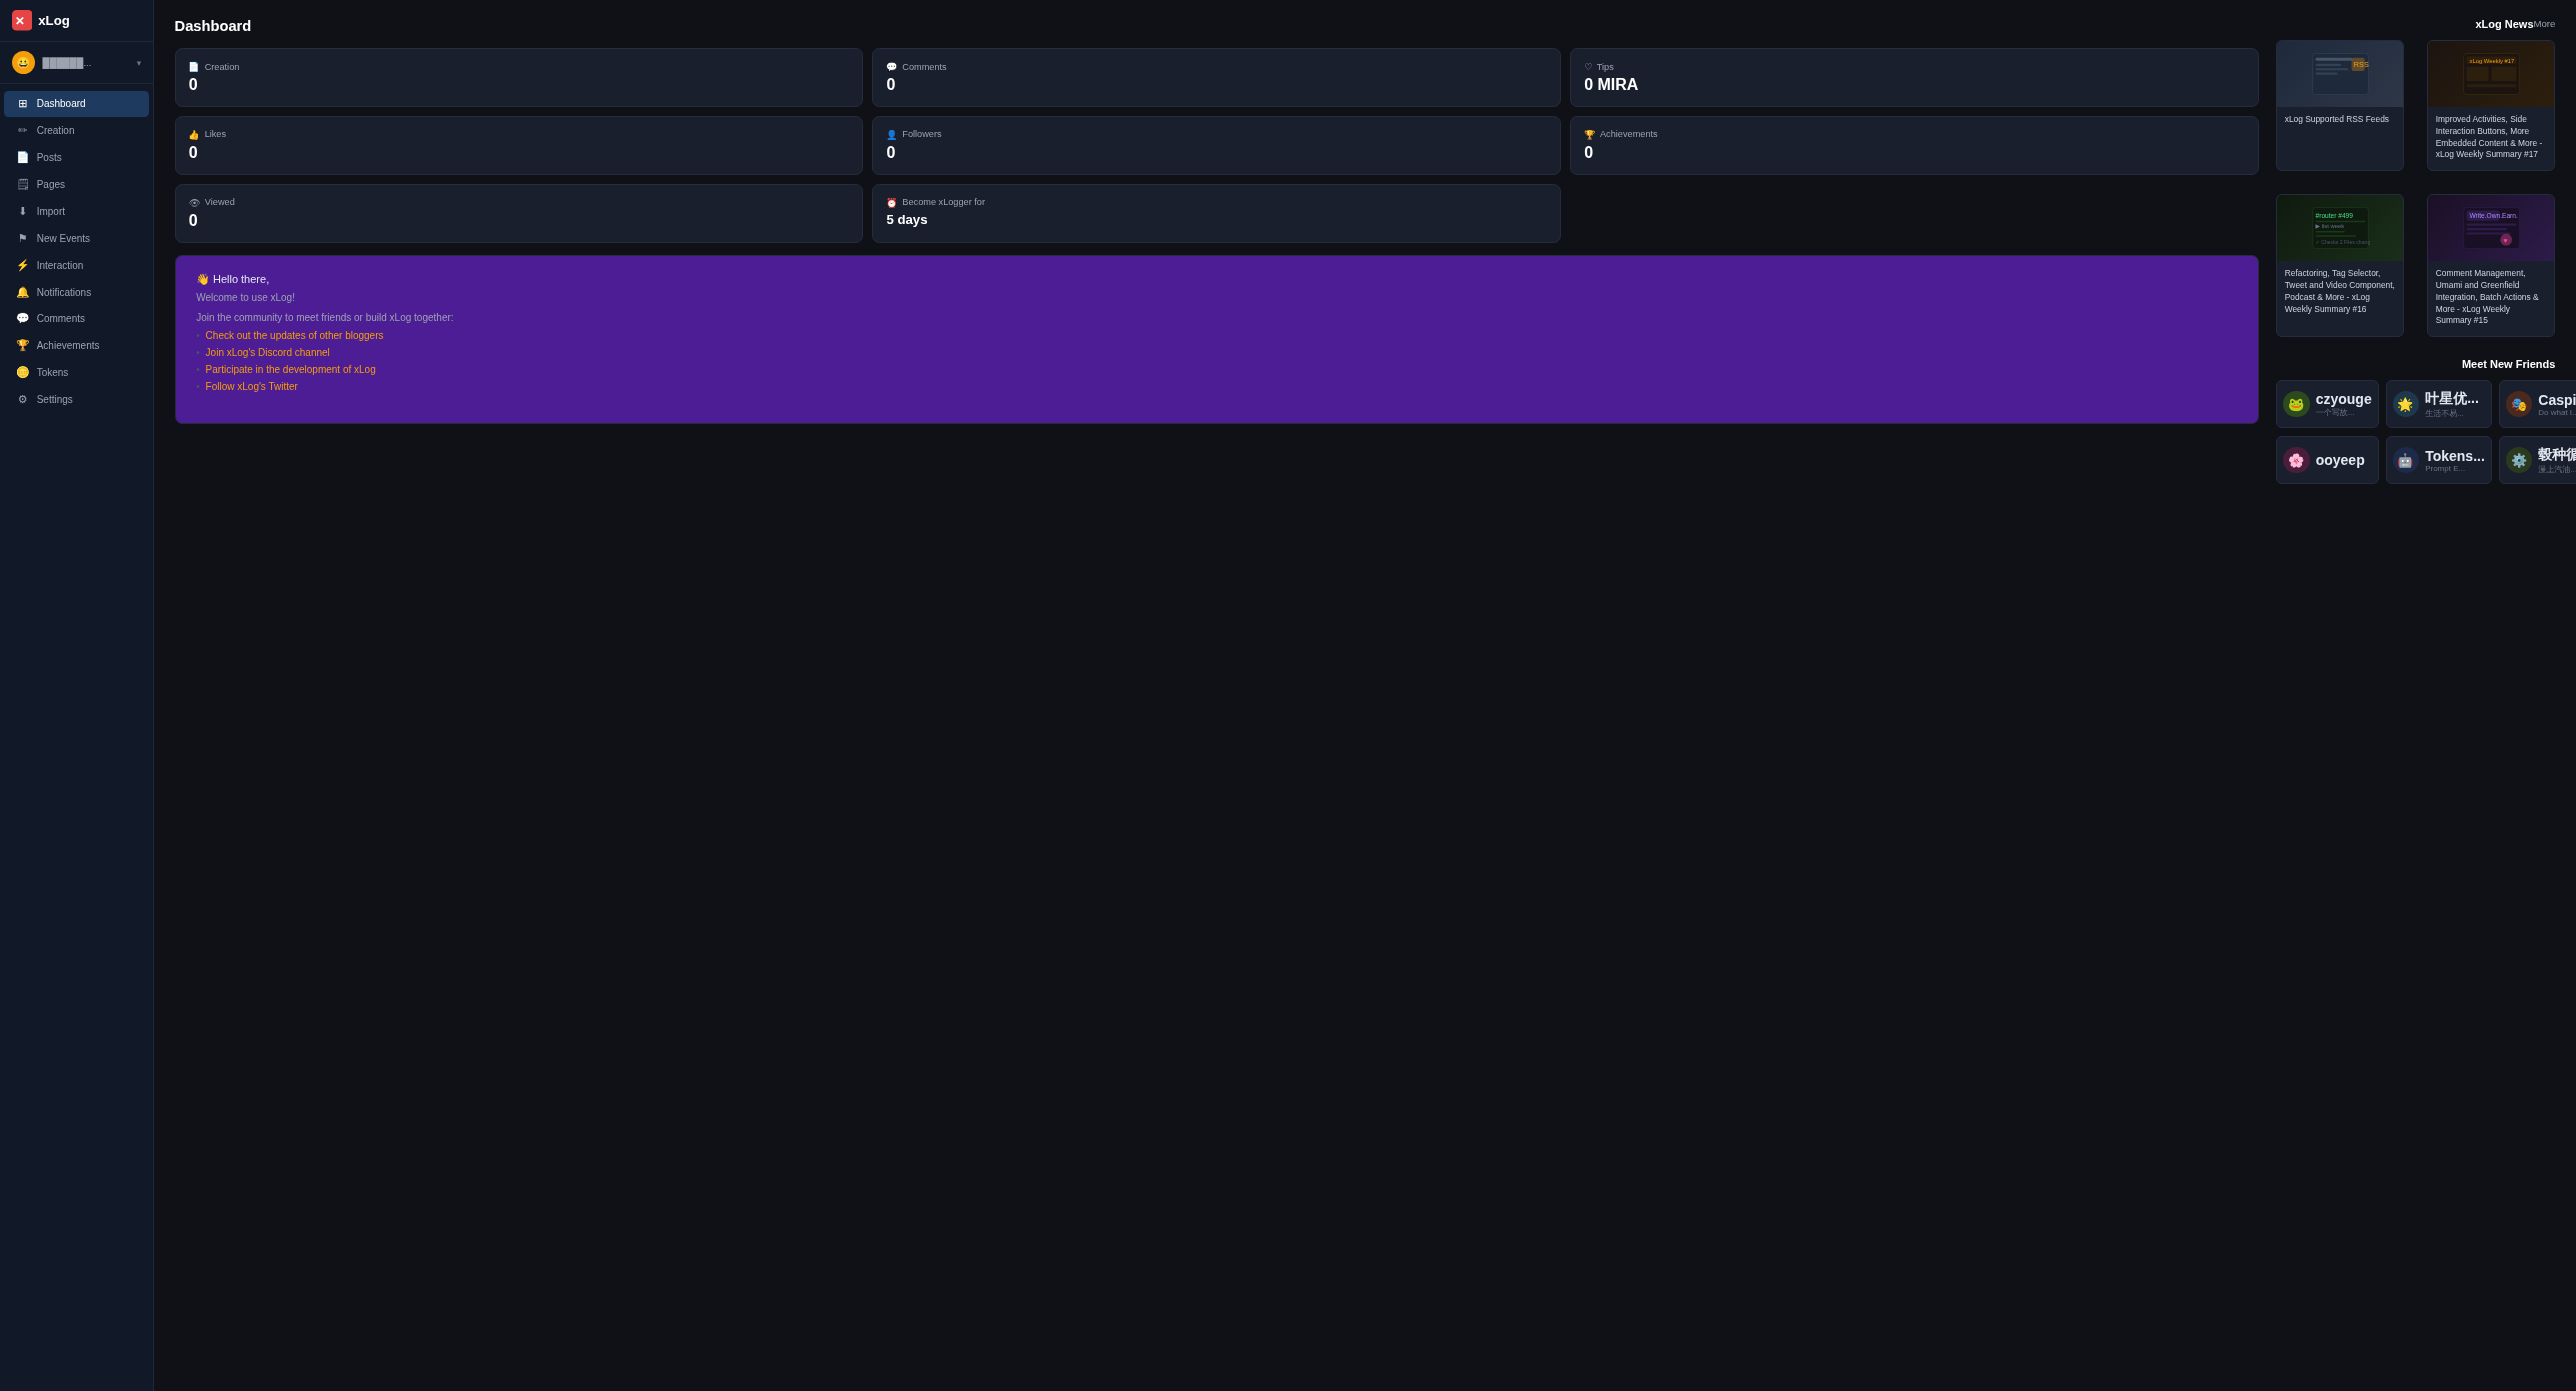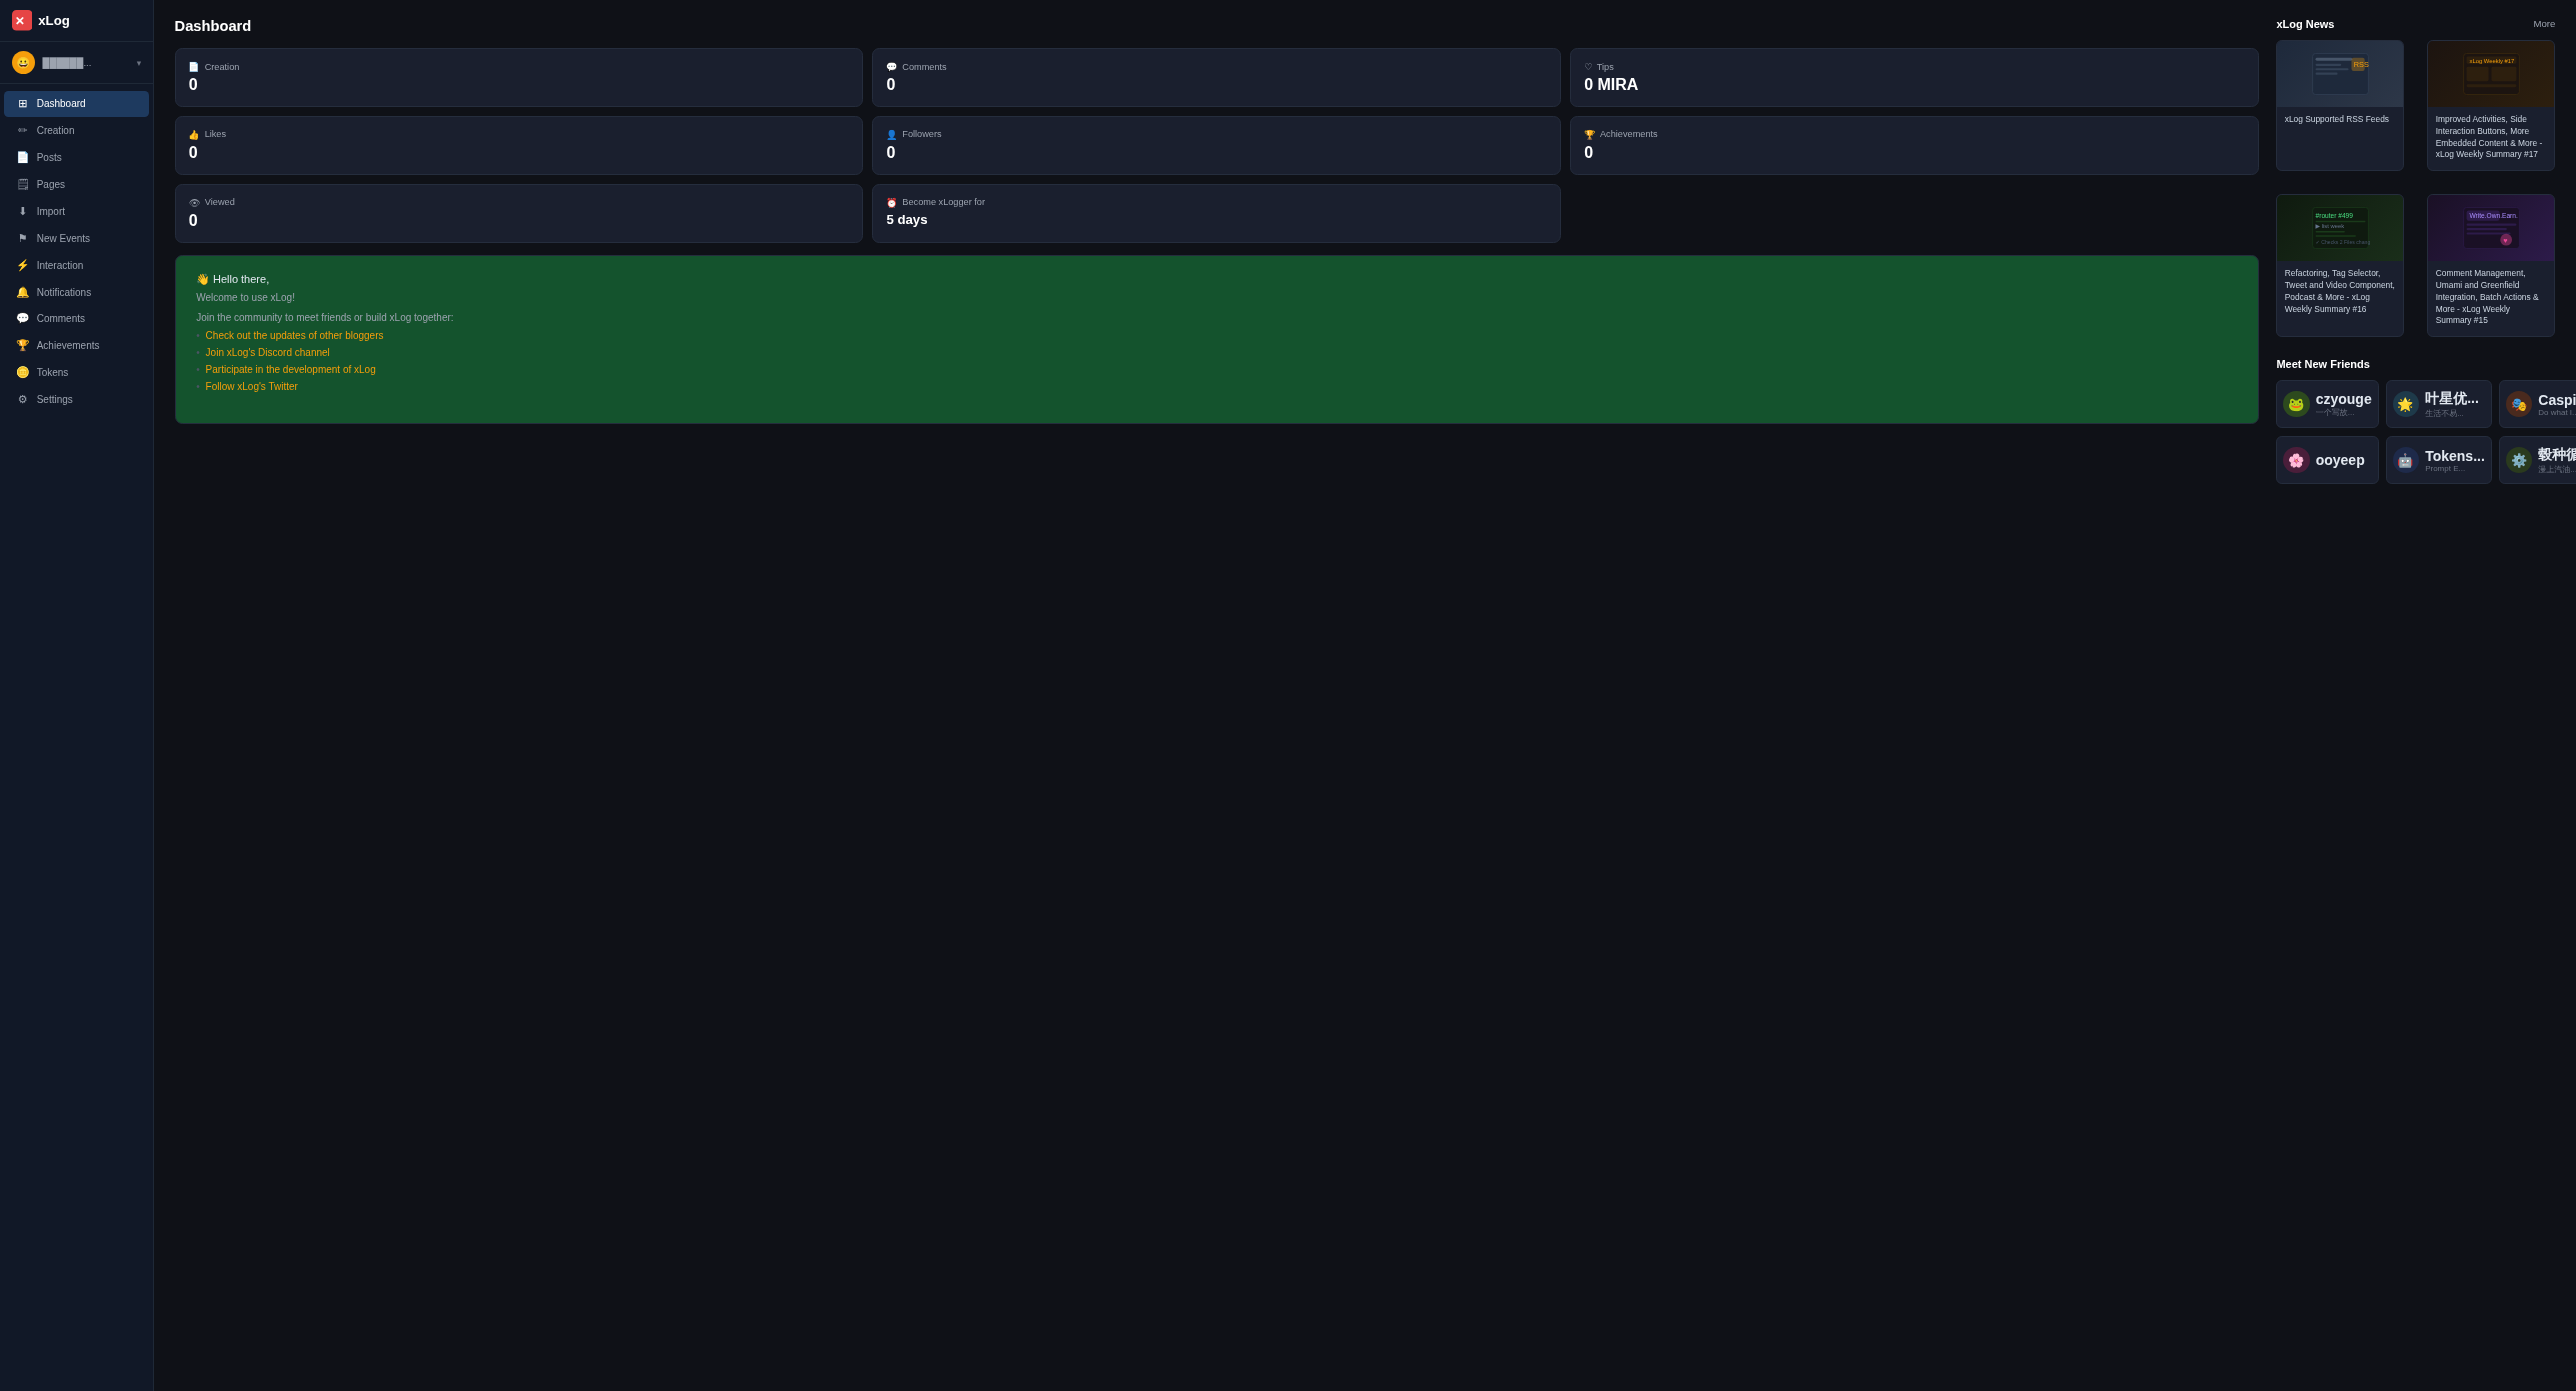--- a/index.html
+++ b/index.html
@@ -161,21 +161,21 @@
     }
 
     .stat-card-value {
       font-size: 16px;
       font-weight: 700;
       color: #fff;
     }
 
     
     .welcome-box {
-      background: #14532d;
+      background: #4c1d95;
       border: 0.7px solid #252d3d;
       border-radius: 7.3px;
       padding: 17.6px 20.6px;
       margin-top: 2.9px;
     }
 
     .welcome-title {
       font-size: 11px;
       color: #e2e8f0;
       margin-bottom: 5.9px;
@@ -220,21 +220,21 @@
     .community-title {
       font-size: 10px;
       color: #9ca3af;
       margin-bottom: 7.3px;
     }
 
     
     .section-header {
       display: flex;
       align-items: center;
-      justify-content: space-between;
+      justify-content: flex-end;
       margin-bottom: 10.3px;
     }
 
     .section-title {
       font-size: 11px;
       font-weight: 700;
       color: #fff;
     }
 
     .more-link {

